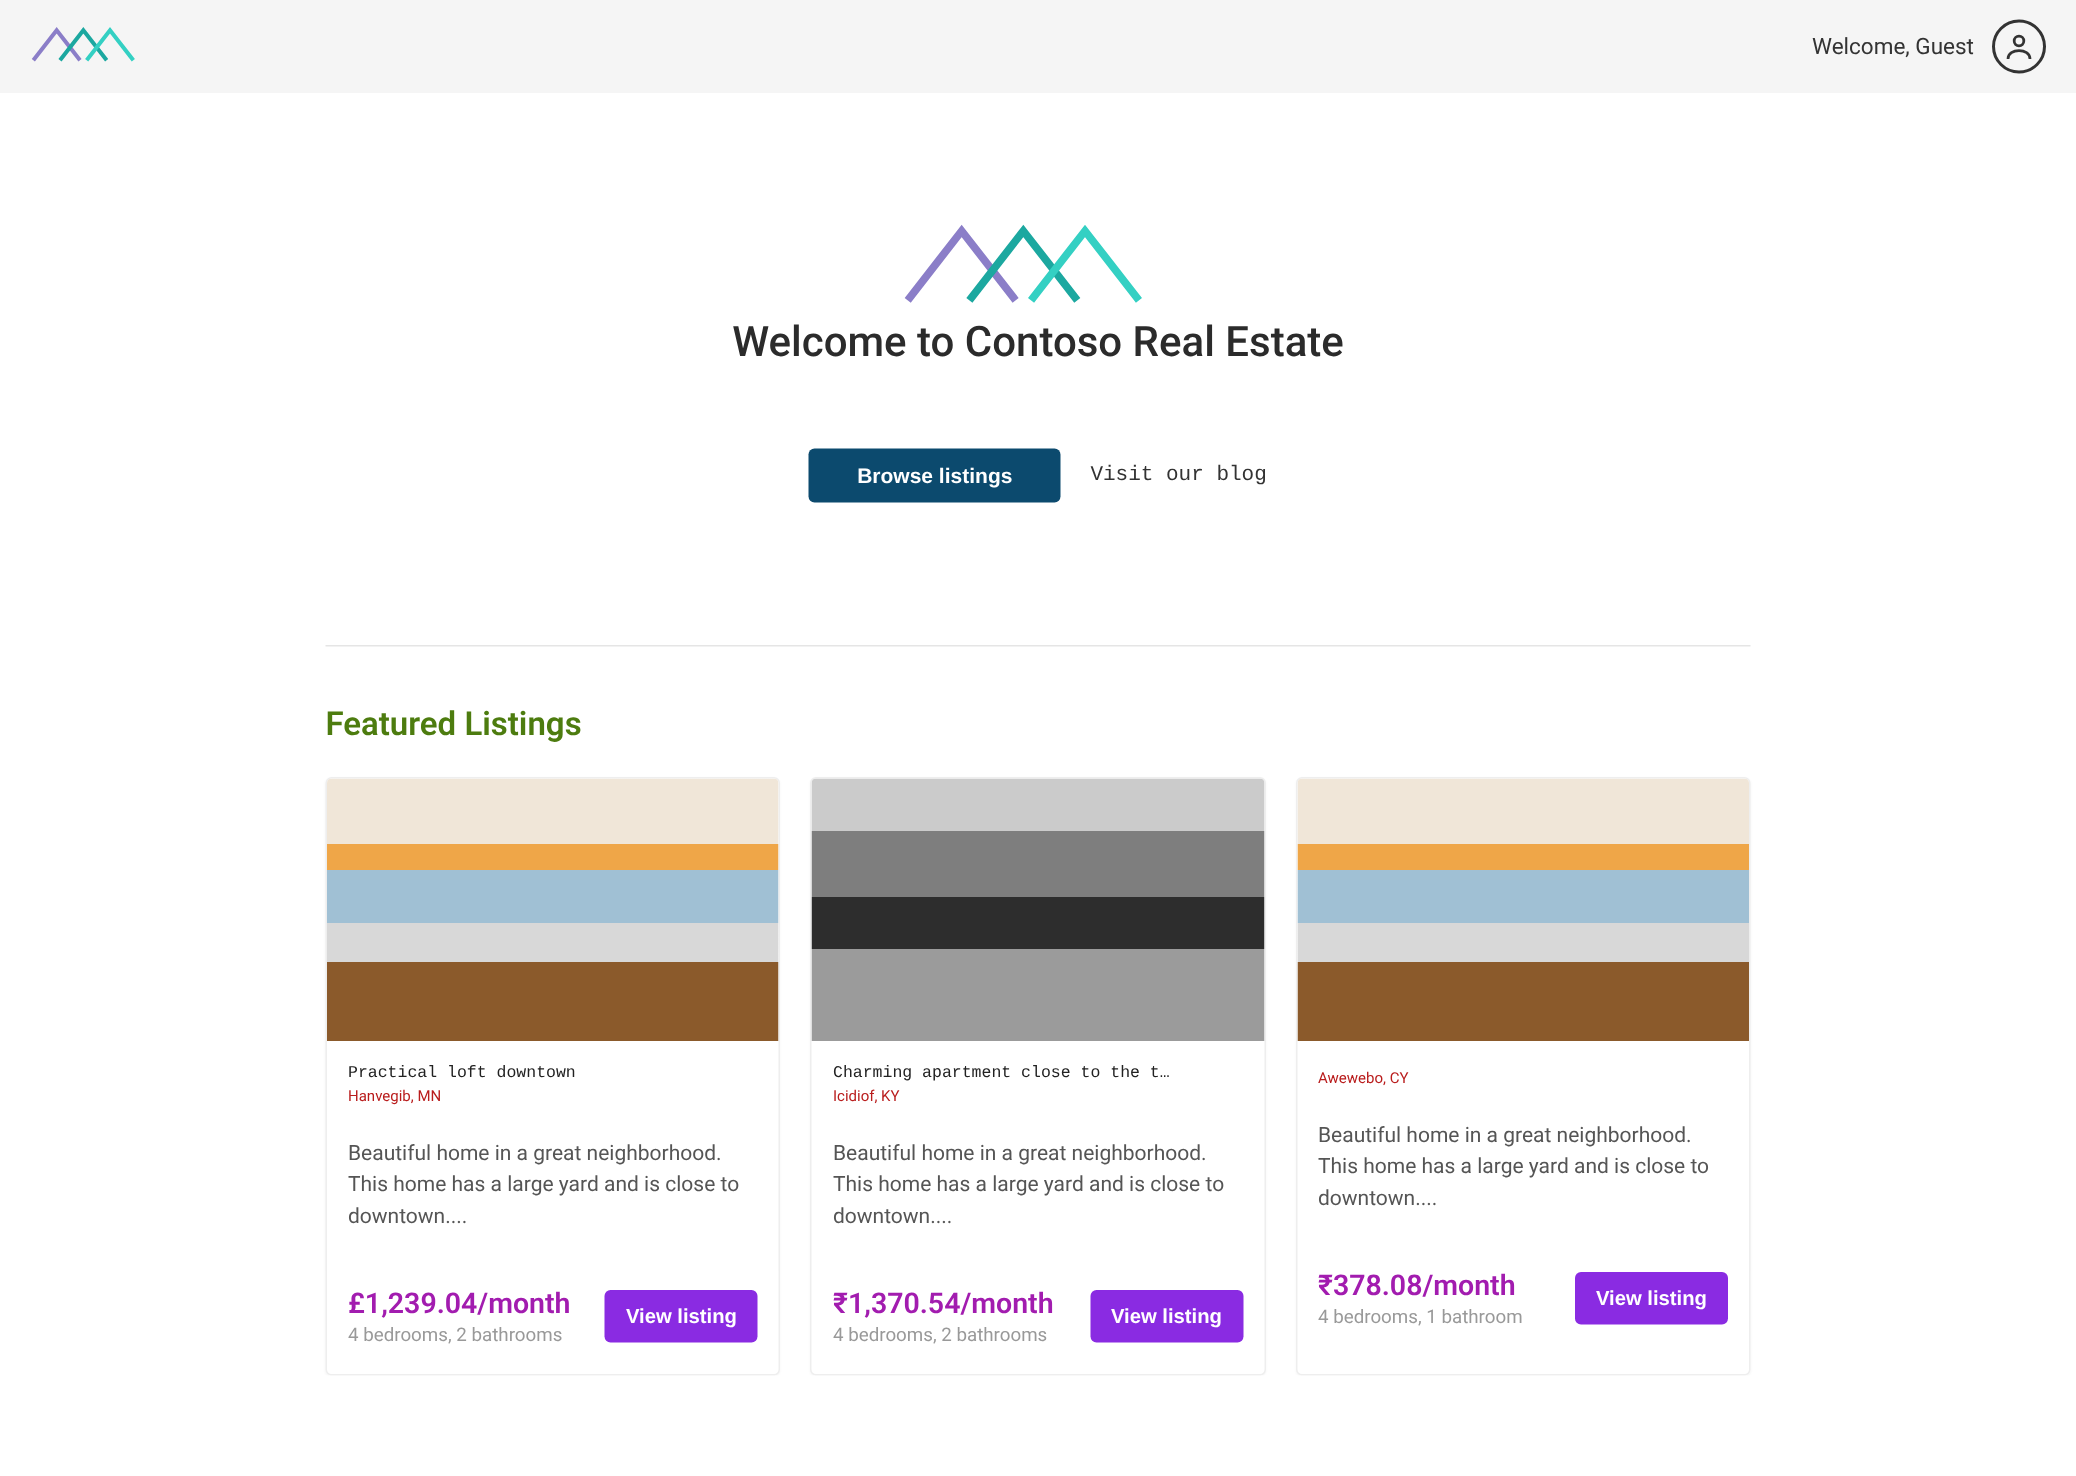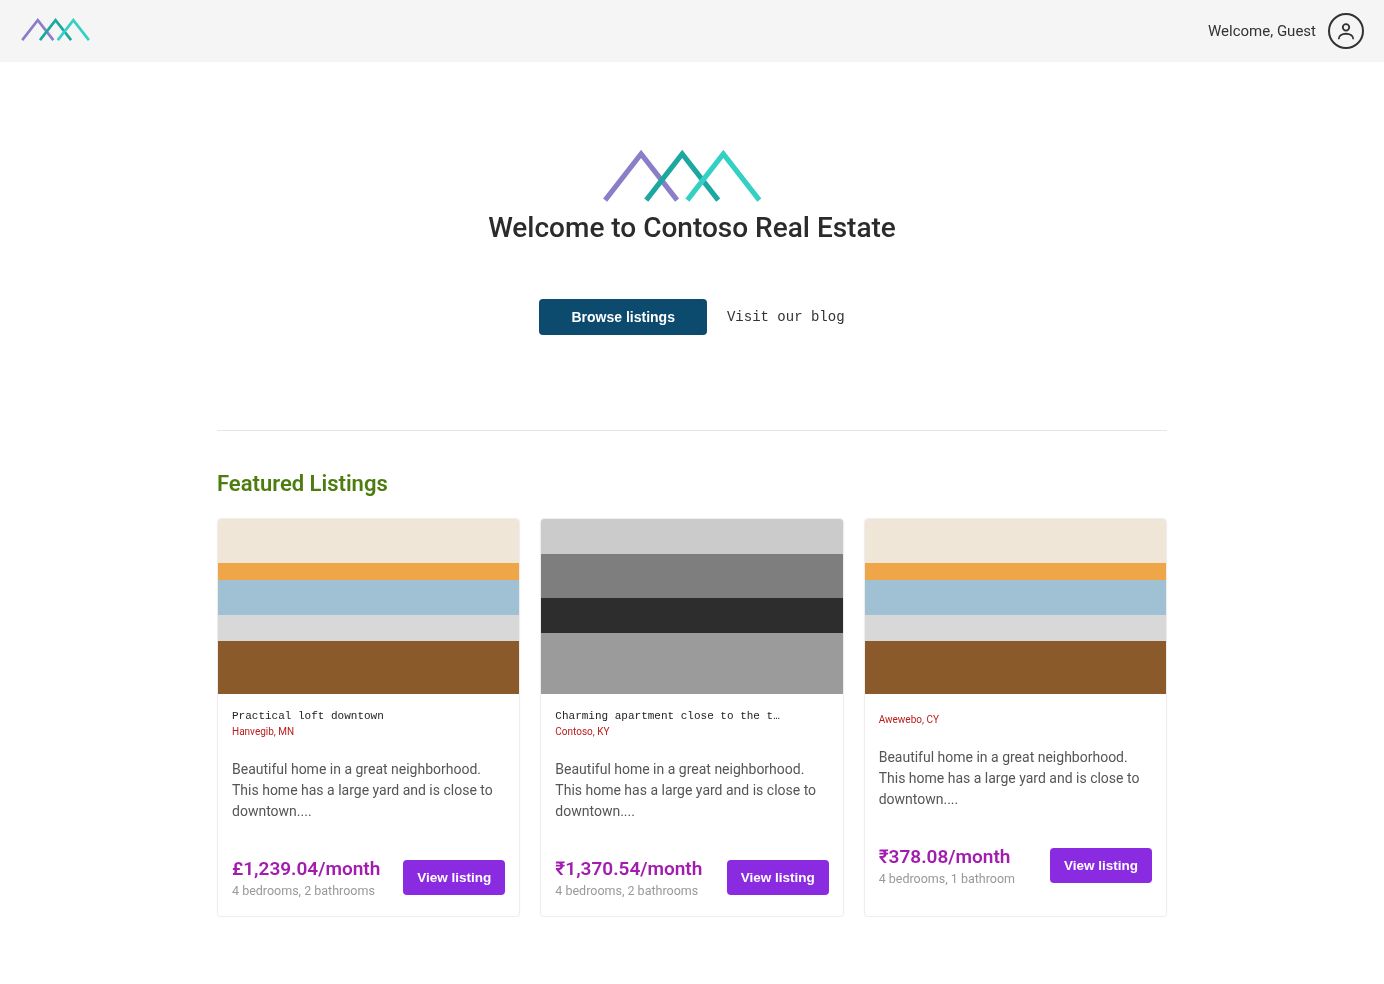--- a/index.html
+++ b/index.html
@@ -252,21 +252,21 @@
           </div>
           <button class="btn-view">View listing</button>
         </div>
       </div>
     </div>
 
     <div class="card">
       <div class="card-image room-b"></div>
       <div class="card-body">
         <div class="card-title">Charming apartment close to the t…</div>
-        <div class="card-location">Contoso, KY</div>
+        <div class="card-location">Icidiof, KY</div>
         <div class="card-desc">Beautiful home in a great neighborhood. This home has a large yard and is close to downtown....</div>
         <div class="card-footer">
           <div>
             <div class="card-price">₹1,370.54/month</div>
             <div class="card-meta">4 bedrooms, 2 bathrooms</div>
           </div>
           <button class="btn-view">View listing</button>
         </div>
       </div>
     </div>

